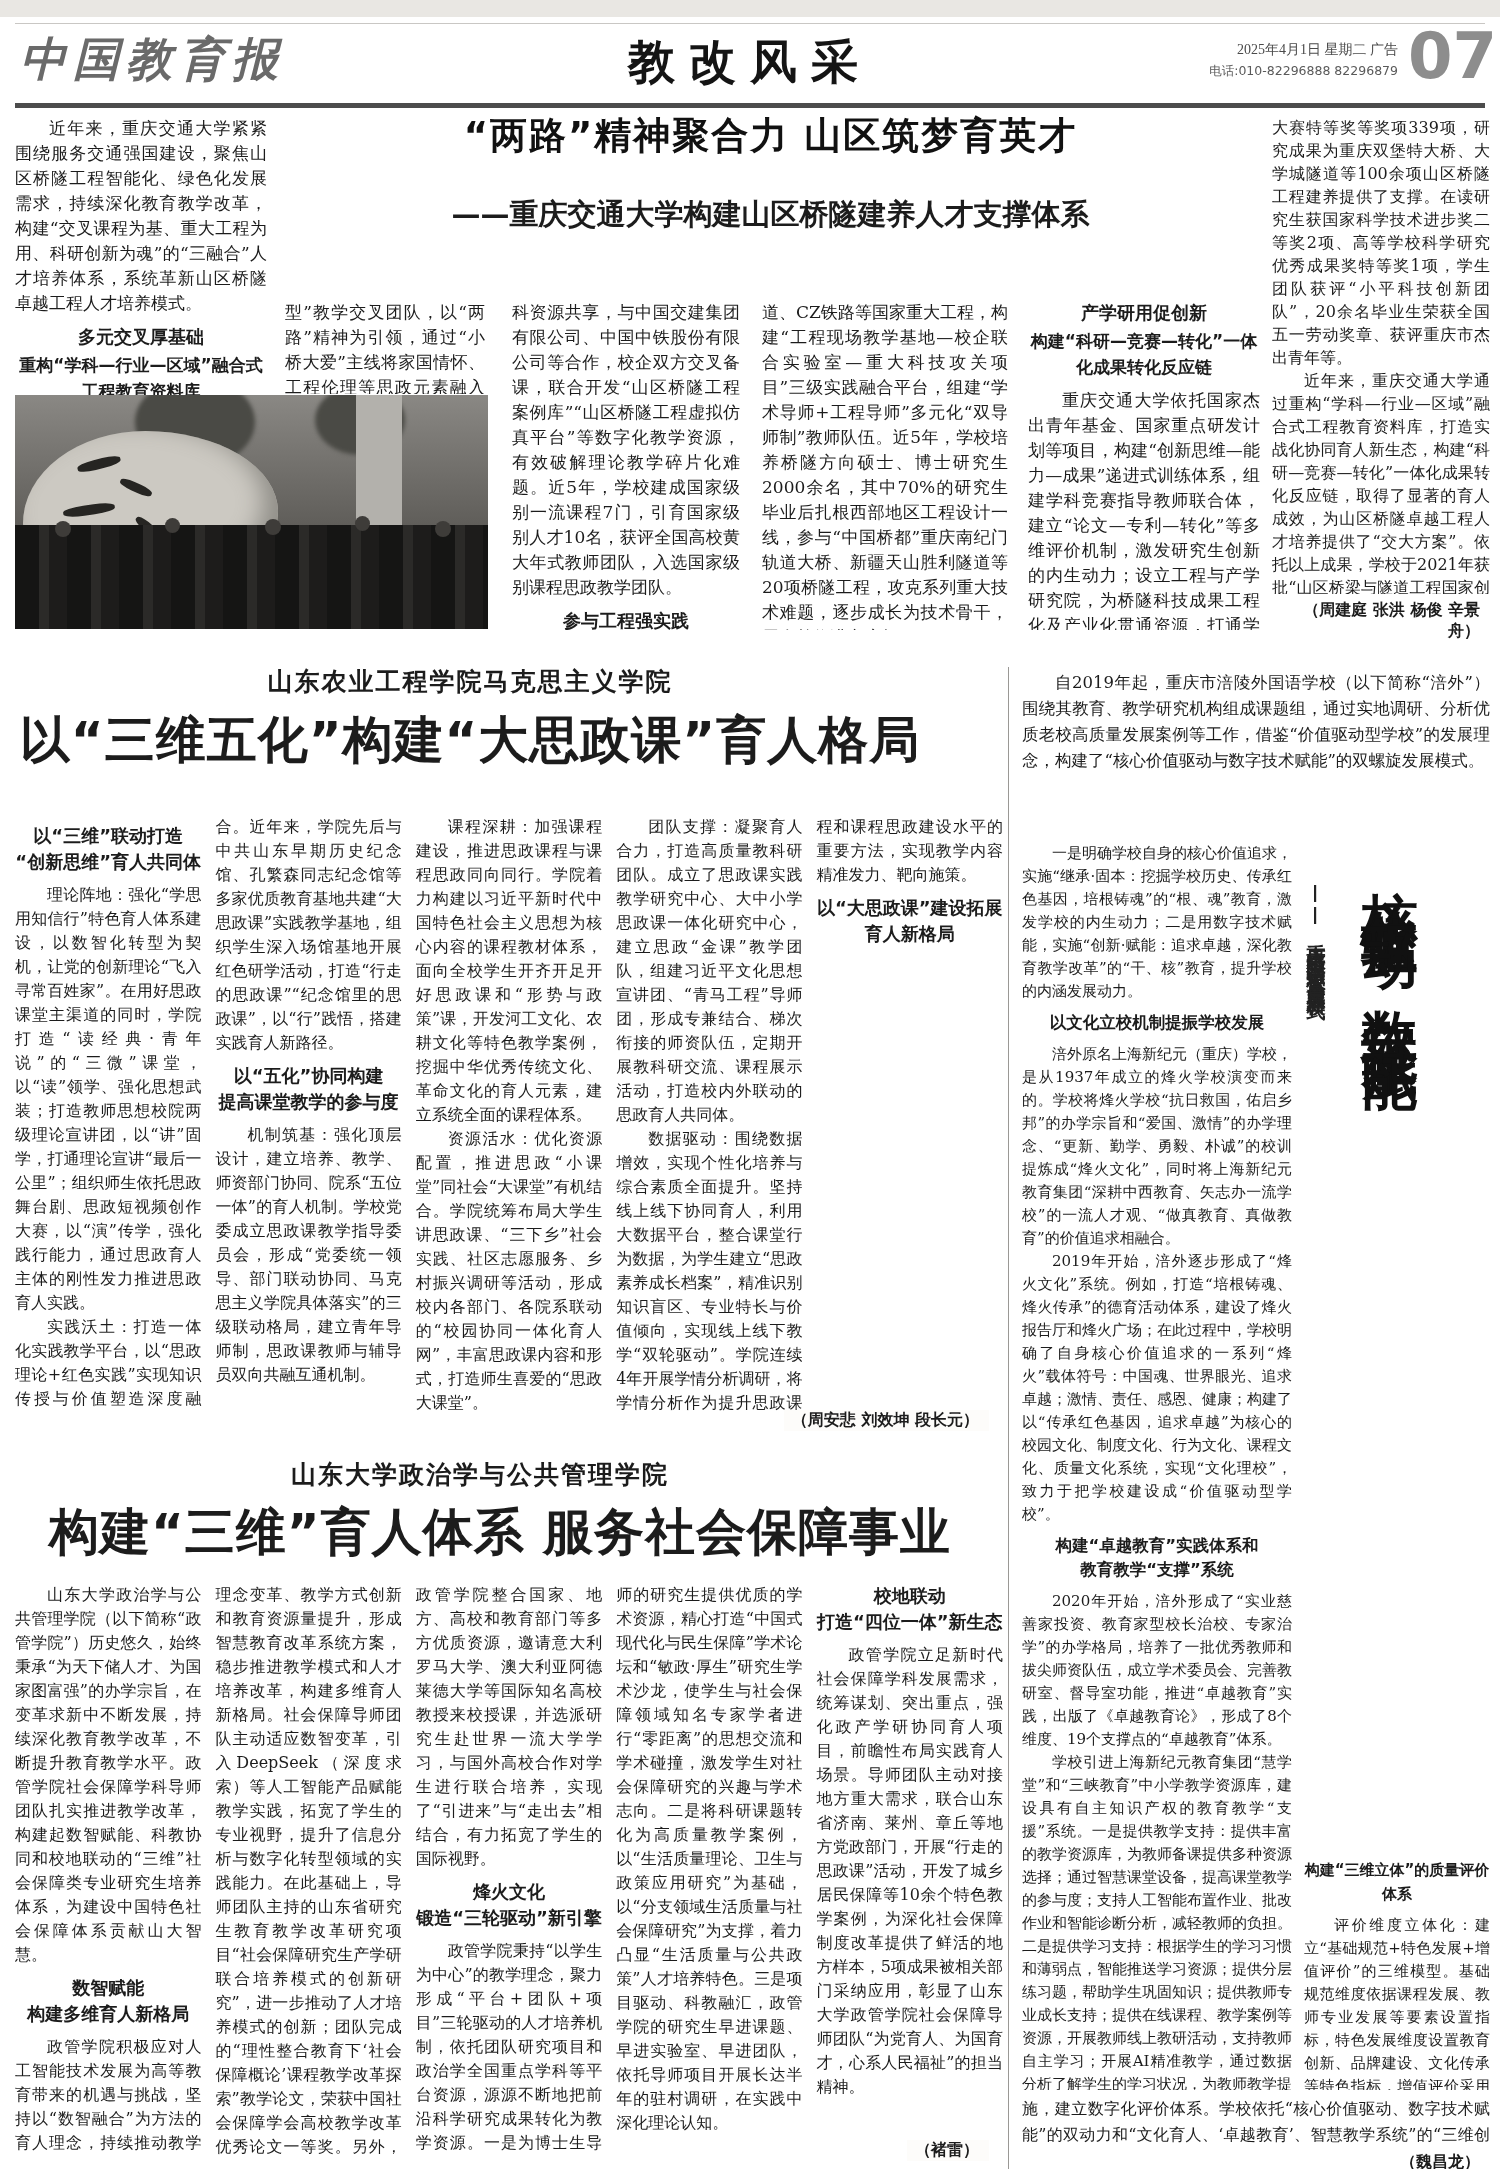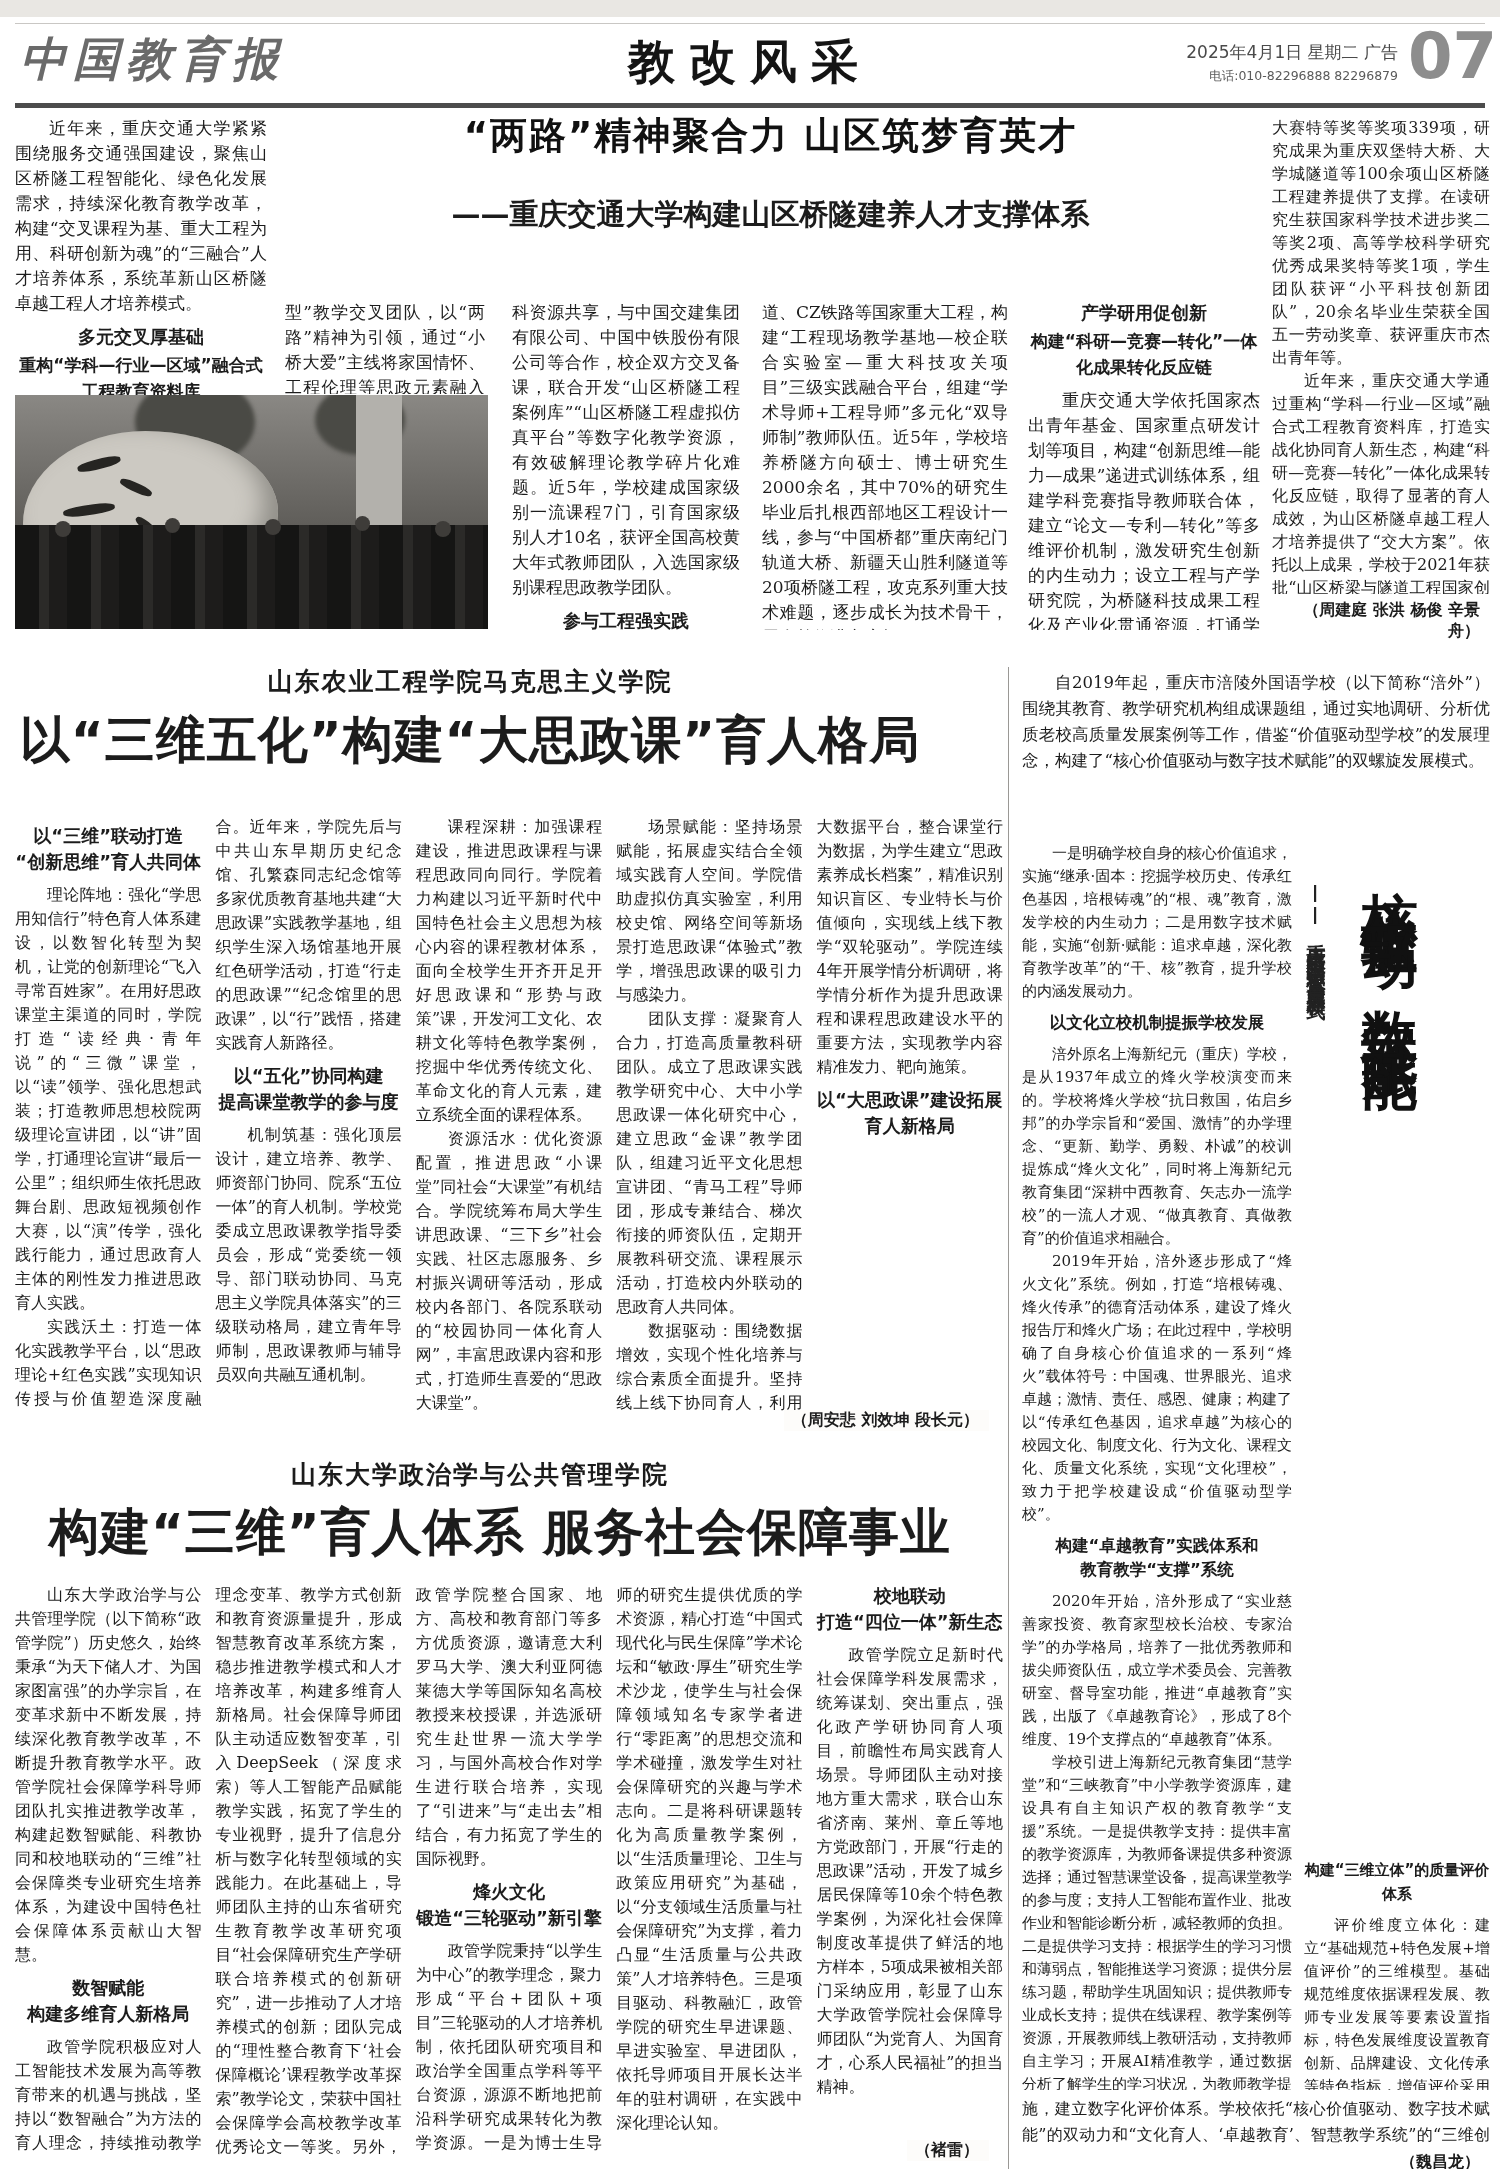--- a/index.html
+++ b/index.html
@@ -6,21 +6,21 @@
   .page{position:relative;width:1500px;height:2169px;background:#ffffff;margin:17px auto;
         font-family:"DejaVu Serif","Liberation Serif",serif;color:#1c1c1c;overflow:hidden;}
   .abs{position:absolute;}
   .rule-h{background:#4c4c4c;}
   .rule-thin{background:#c9c7c4;}
   .rule-v{background:#9a9895;width:1px;}
   
   .masthead{font-size:46px;font-weight:bold;font-style:italic;color:#6a6a6a;letter-spacing:7px;}
   .section-title{font-size:47px;font-weight:bold;letter-spacing:14px;color:#141414;text-align:center;width:100%;}
   .dateblock{width:250px;text-align:right;color:#4a4a4a;font-family:"DejaVu Sans","Liberation Sans",sans-serif;}
-  .dateline{font-size:17px;}
+  .dateline{font-size:14px;font-family:Liberation Serif, serif;}
   .phoneline{font-size:12.5px;color:#5a5a5a;margin-top:4px;}
   .pagenum{font-size:64px;font-weight:bold;color:#8d8d8d;font-family:"DejaVu Sans","Liberation Sans",sans-serif;}
   
   .body-txt{font-size:17px;line-height:25px;text-align:justify;overflow:hidden;}
   .body-txt p{margin:0;text-indent:2em;}
   .hl{font-family:"DejaVu Sans","Liberation Sans",sans-serif;font-weight:bold;color:#111;}
   .a1-headline{font-size:37px;letter-spacing:2px;text-align:center;}
   .a1-subtitle{font-size:29px;text-align:center;margin-top:34px;font-weight:bold;}
   .colhead{font-family:"DejaVu Sans","Liberation Sans",sans-serif;font-weight:bold;text-align:center;
            font-size:18px;line-height:26px;margin:8px 0;}
@@ -136,21 +136,20 @@
     <div class="cols5" style="height:618px;">
       <div class="colhead">以“三维”联动打造</div>
       <div class="colhead" style="margin-top:-8px;">“创新思维”育人共同体</div>
       <p>理论阵地：强化“学思用知信行”特色育人体系建设，以数智化转型为契机，让党的创新理论“飞入寻常百姓家”。在用好思政课堂主渠道的同时，学院打造“读经典·青年说”的“三微”课堂，以“读”领学、强化思想武装；打造教师思想校院两级理论宣讲团，以“讲”固学，打通理论宣讲“最后一公里”；组织师生依托思政舞台剧、思政短视频创作大赛，以“演”传学，强化践行能力，通过思政育人主体的刚性发力推进思政育人实践。</p>
       <p>实践沃土：打造一体化实践教学平台，以“思政理论+红色实践”实现知识传授与价值塑造深度融合。近年来，学院先后与中共山东早期历史纪念馆、孔繁森同志纪念馆等多家优质教育基地共建“大思政课”实践教学基地，组织学生深入场馆基地开展红色研学活动，打造“行走的思政课”“纪念馆里的思政课”，以“行”践悟，搭建实践育人新路径。</p>
       <div class="colhead">以“五化”协同构建</div>
       <div class="colhead" style="margin-top:-8px;">提高课堂教学的参与度</div>
       <p>机制筑基：强化顶层设计，建立培养、教学、师资部门协同、院系“五位一体”的育人机制。学校党委成立思政课教学指导委员会，形成“党委统一领导、部门联动协同、马克思主义学院具体落实”的三级联动格局，建立青年导师制，思政课教师与辅导员双向共融互通机制。</p>
       <p>课程深耕：加强课程建设，推进思政课程与课程思政同向同行。学院着力构建以习近平新时代中国特色社会主义思想为核心内容的课程教材体系，面向全校学生开齐开足开好思政课和“形势与政策”课，开发河工文化、农耕文化等特色教学案例，挖掘中华优秀传统文化、革命文化的育人元素，建立系统全面的课程体系。</p>
       <p>资源活水：优化资源配置，推进思政“小课堂”同社会“大课堂”有机结合。学院统筹布局大学生讲思政课、“三下乡”社会实践、社区志愿服务、乡村振兴调研等活动，形成校内各部门、各院系联动的“校园协同一体化育人网”，丰富思政课内容和形式，打造师生喜爱的“思政大课堂”。</p>
-      <p>场景赋能：坚持场景赋能，拓展虚实结合全领域实践育人空间。学院借助虚拟仿真实验室，利用校史馆、网络空间等新场景打造思政课“体验式”教学，增强思政课的吸引力与感染力。</p>
       <p>团队支撑：凝聚育人合力，打造高质量教科研团队。成立了思政课实践教学研究中心、大中小学思政课一体化研究中心，建立思政“金课”教学团队，组建习近平文化思想宣讲团、“青马工程”导师团，形成专兼结合、梯次衔接的师资队伍，定期开展教科研交流、课程展示活动，打造校内外联动的思政育人共同体。</p>
       <p>数据驱动：围绕数据增效，实现个性化培养与综合素质全面提升。坚持线上线下协同育人，利用大数据平台，整合课堂行为数据，为学生建立“思政素养成长档案”，精准识别知识盲区、专业特长与价值倾向，实现线上线下教学“双轮驱动”。学院连续4年开展学情分析调研，将学情分析作为提升思政课程和课程思政建设水平的重要方法，实现教学内容精准发力、靶向施策。</p>
       <div class="colhead">以“大思政课”建设拓展</div>
       <div class="colhead" style="margin-top:-8px;">育人新格局</div>
 
     </div>
     <div class="byline byline-abs">（周安悲 刘效坤 段长元）</div>
   </div>
 
   <div class="abs kicker" style="left:15px;top:1441px;width:930px;">山东大学政治学与公共管理学院</div>

